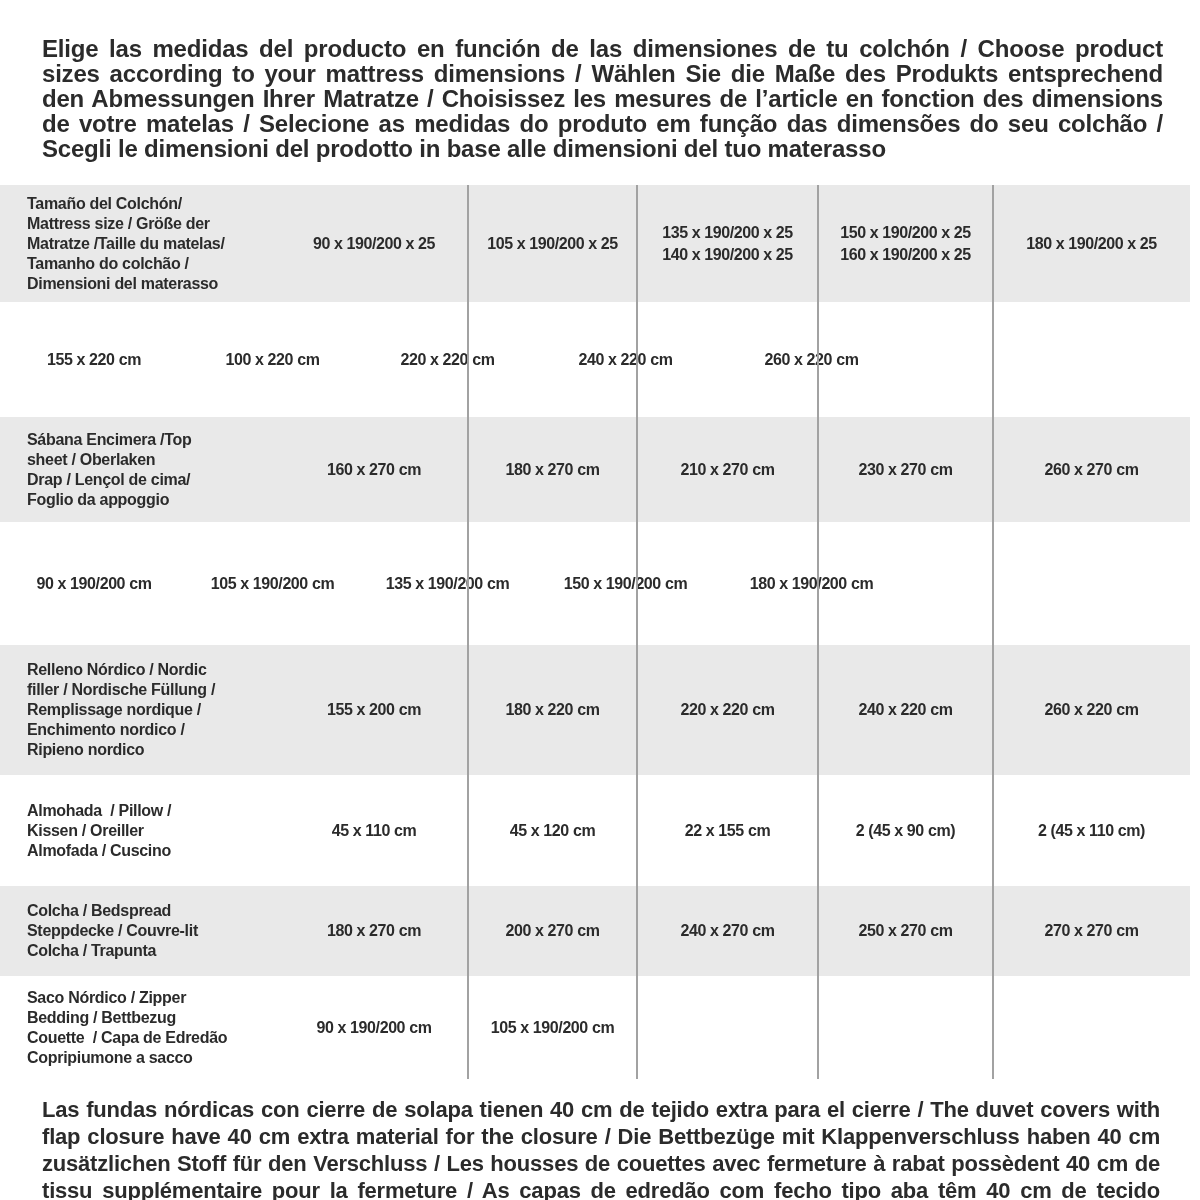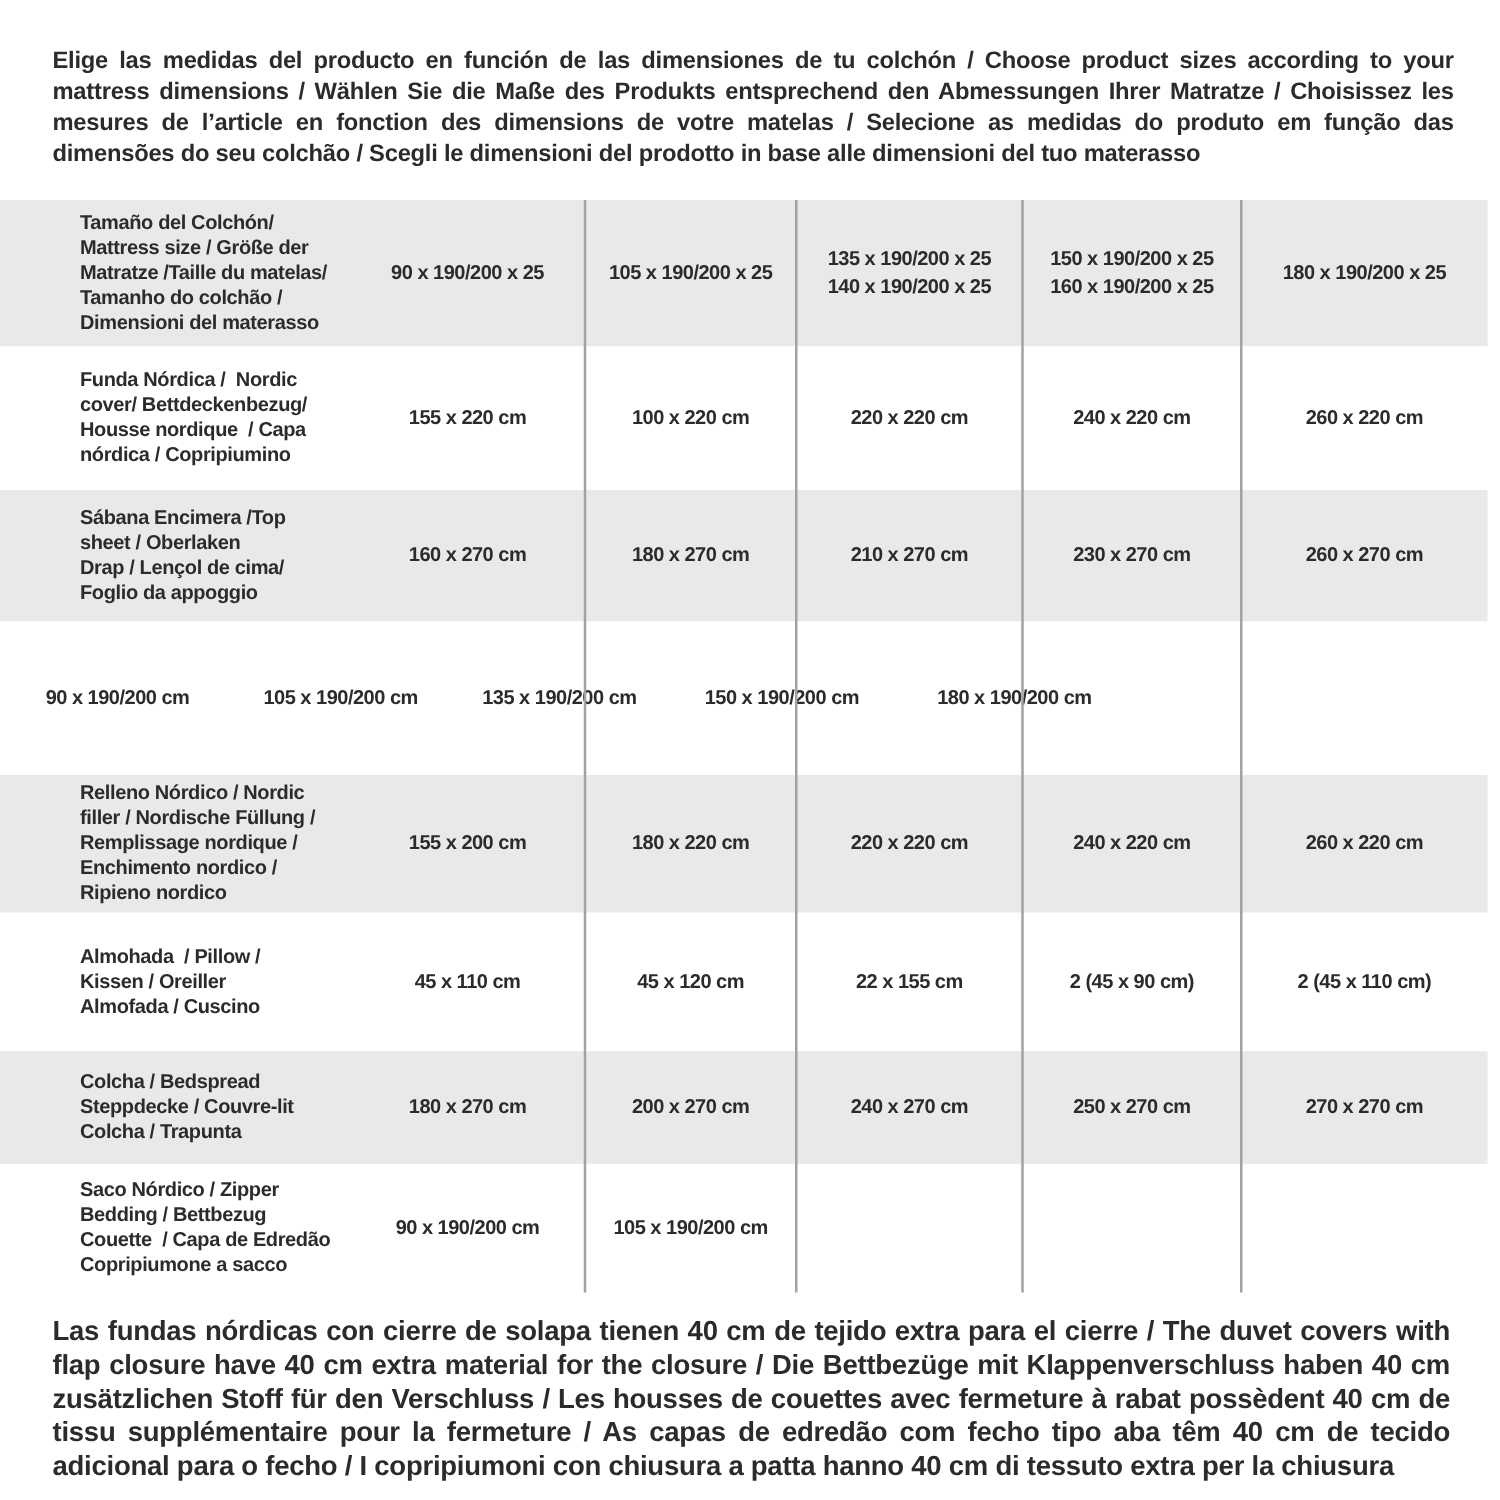--- a/index.html
+++ b/index.html
@@ -11,40 +11,40 @@
   html, body {
     width: 1200px; height: 1200px;
     background: #ffffff;
     font-family: "Liberation Sans", sans-serif;
     color: var(--text);
     overflow: hidden;
   }
   .intro {
     margin: 36px 37px 0 42px;
     width: 1121px;
-    font-size: 19px;
+    font-size: 24px;
     font-weight: bold;
     line-height: 25px;
     letter-spacing: -0.2px;
     text-align: justify;
   }
   .size-table {
     position: relative;
     margin-top: 24px;
     width: 1190px;
   }
   .t-row {
     display: flex;
     align-items: stretch;
     width: 1190px;
   }
   .t-row.shaded { background: var(--row_shade); }
   .lbl {
     width: 280px;
-    padding-left: 64px;
+    padding-left: 27px;
     display: flex;
     align-items: center;
     font-size: 16px;
     font-weight: bold;
     line-height: 20px;
     letter-spacing: -0.3px;
     white-space: pre;
   }
   .val {
     display: flex;
@@ -99,24 +99,20 @@
     <div class="val c1">90 x 190/200 x 25</div>
     <div class="val c2">105 x 190/200 x 25</div>
     <div class="val c3">135 x 190/200 x 25
 140 x 190/200 x 25</div>
     <div class="val c4">150 x 190/200 x 25
 160 x 190/200 x 25</div>
     <div class="val c5">180 x 190/200 x 25</div>
   </div>
 
   <div class="t-row" style="height:115px">
-    <div class="lbl">Funda Nórdica /  Nordic
-cover/ Bettdeckenbezug/
-Housse nordique  / Capa
-nórdica / Copripiumino</div>
     <div class="val c1">155 x 220 cm</div>
     <div class="val c2">100 x 220 cm</div>
     <div class="val c3">220 x 220 cm</div>
     <div class="val c4">240 x 220 cm</div>
     <div class="val c5">260 x 220 cm</div>
   </div>
 
   <div class="t-row shaded" style="height:105px">
     <div class="lbl">Sábana Encimera /Top
 sheet / Oberlaken
@@ -130,21 +126,21 @@
   </div>
 
   <div class="t-row" style="height:123px">
     <div class="val c1">90 x 190/200 cm</div>
     <div class="val c2">105 x 190/200 cm</div>
     <div class="val c3">135 x 190/200 cm</div>
     <div class="val c4">150 x 190/200 cm</div>
     <div class="val c5">180 x 190/200 cm</div>
   </div>
 
-  <div class="t-row shaded" style="height:110px">
+  <div class="t-row shaded" style="height:130px">
     <div class="lbl">Relleno Nórdico / Nordic
 filler / Nordische Füllung /
 Remplissage nordique /
 Enchimento nordico /
 Ripieno nordico</div>
     <div class="val c1">155 x 200 cm</div>
     <div class="val c2">180 x 220 cm</div>
     <div class="val c3">220 x 220 cm</div>
     <div class="val c4">240 x 220 cm</div>
     <div class="val c5">260 x 220 cm</div>

